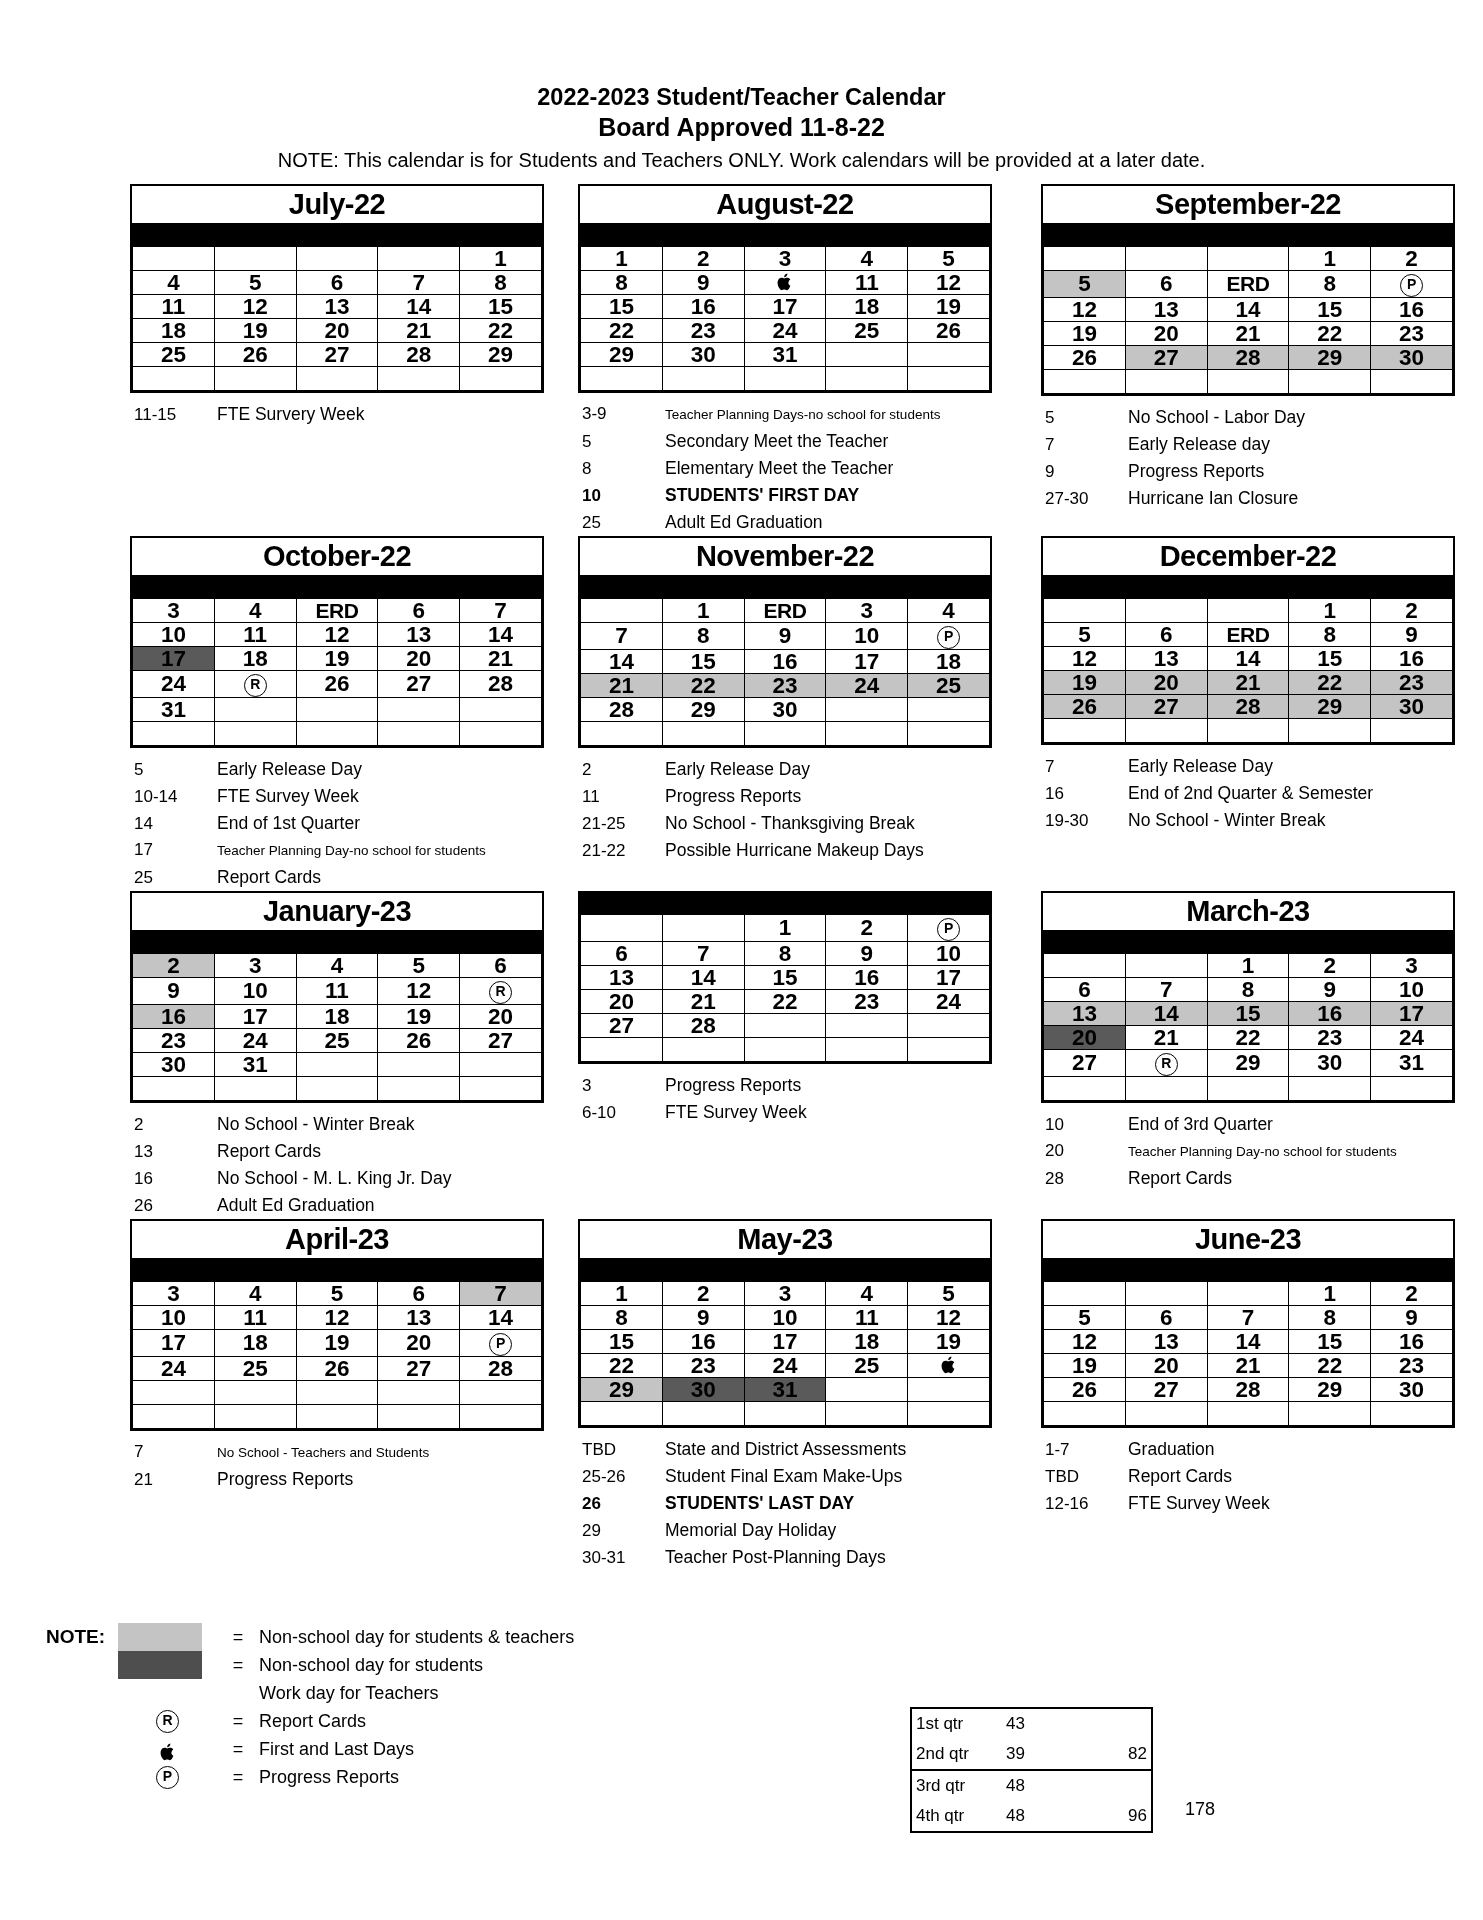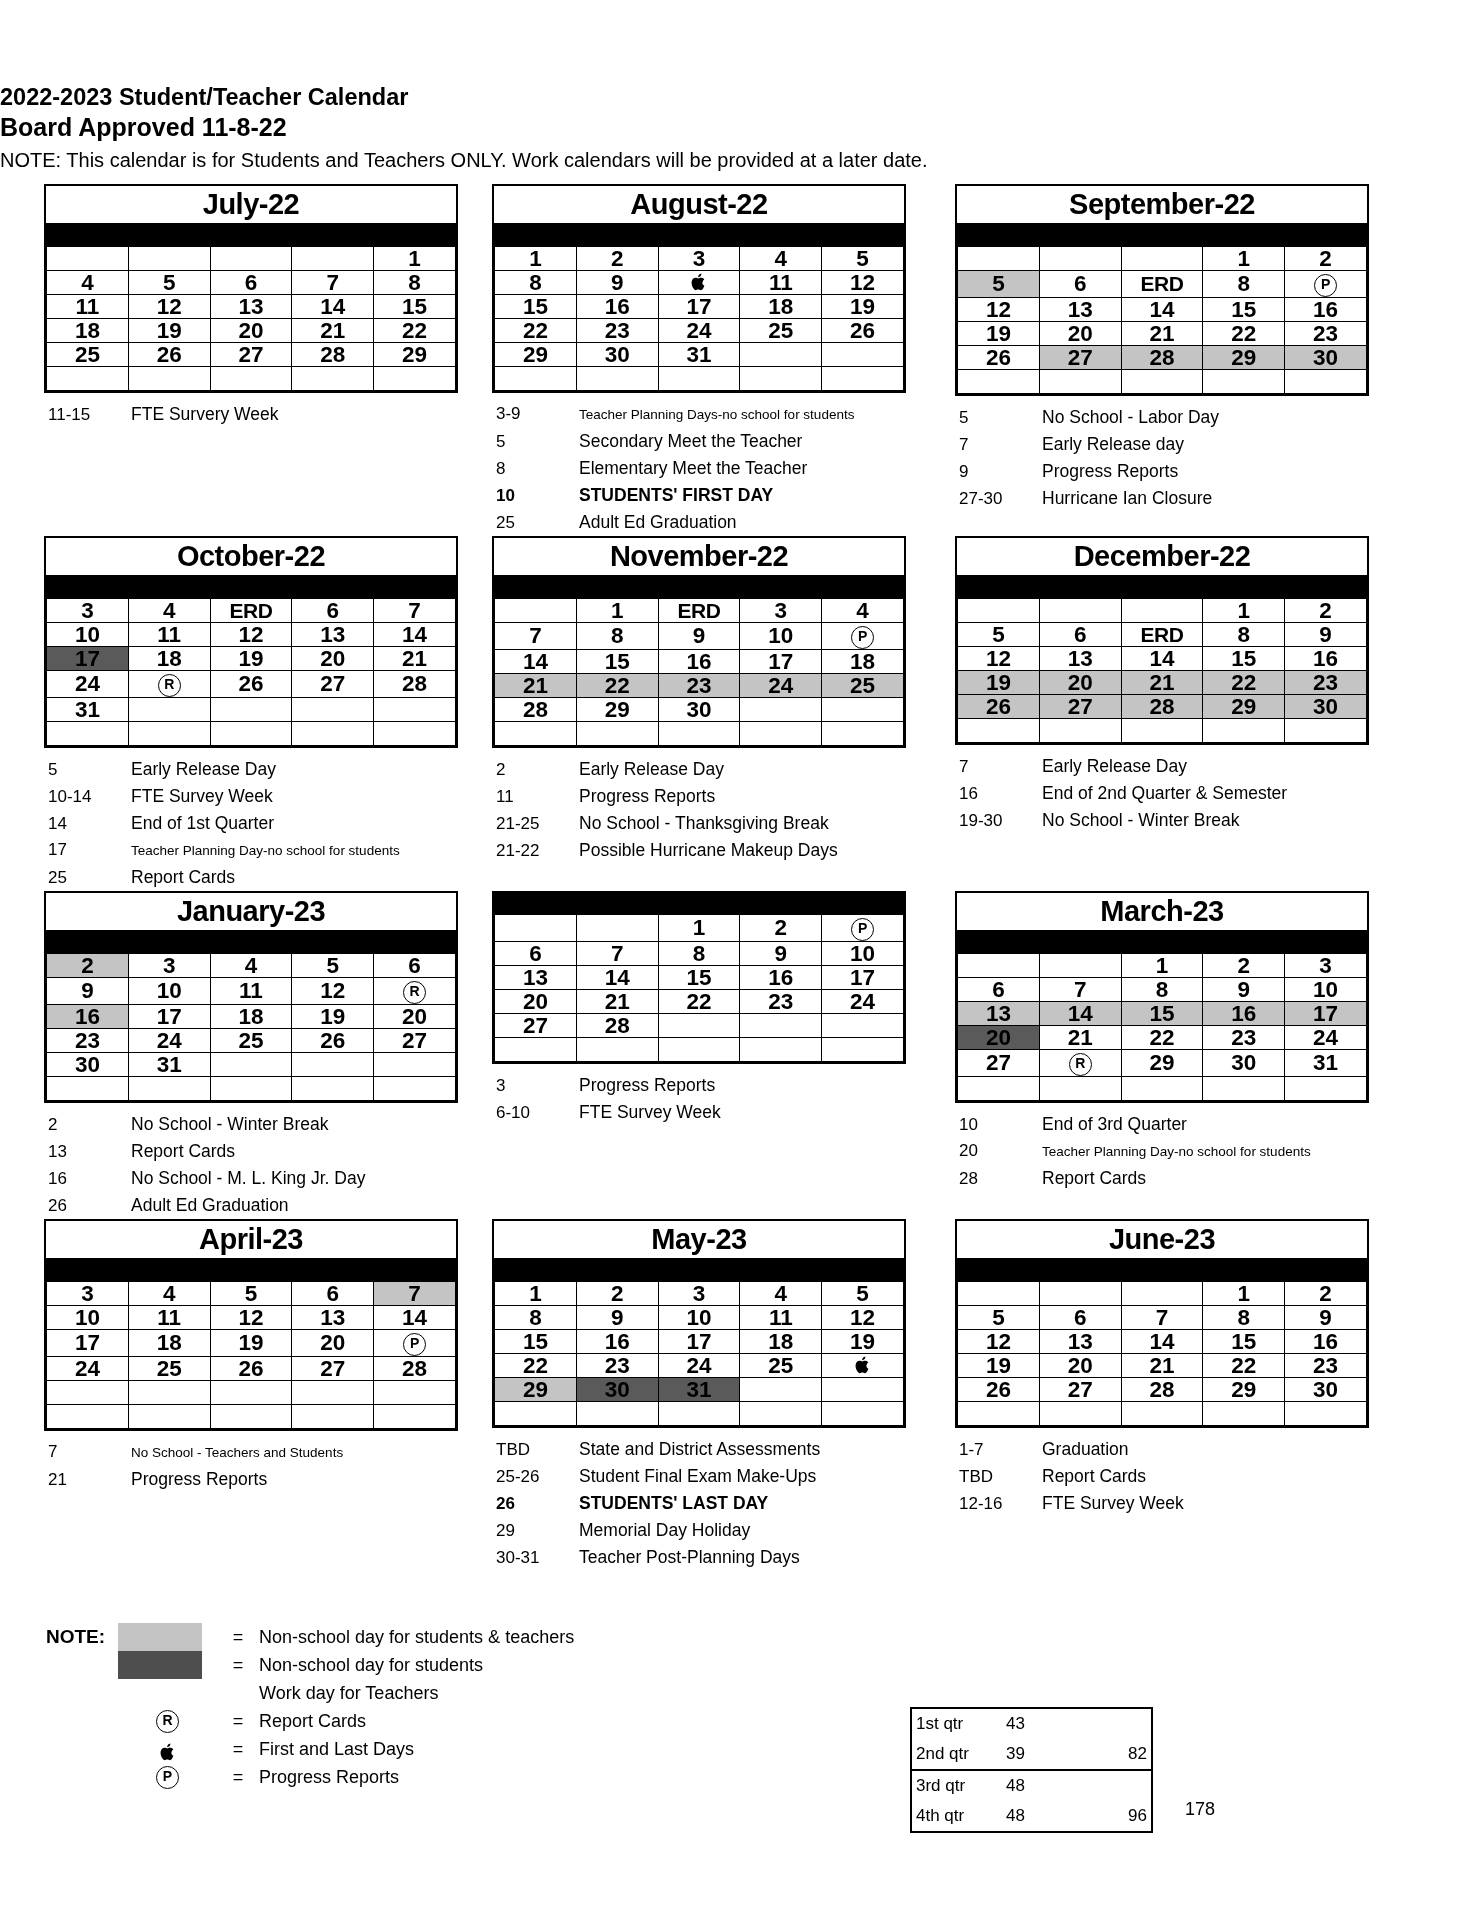--- a/index.html
+++ b/index.html
@@ -5,28 +5,28 @@
   html,body{margin:0;padding:0;background:#fff;}
   body{
     width:1483px;height:1920px;
     font-family:"Liberation Sans", sans-serif;
     color:#000;
     -webkit-font-smoothing:antialiased;
   }
   .page{position:relative;width:1483px;height:1920px;box-sizing:border-box;padding:0;}
 
   
-  .hdr{text-align:left;padding-top:82px;}
+  .hdr{text-align:center;padding-top:82px;}
   .hdr .t1{font-size:23.5px;font-weight:bold;letter-spacing:0px;line-height:30px;}
   .hdr .t2{font-size:25px;font-weight:bold;line-height:31px;}
   .hdr .t3{font-size:20px;font-weight:normal;line-height:30px;margin-top:2px;}
 
   
   .rows{margin-top:9px;}
-  .mrow{display:flex;justify-content:flex-start;padding-left:44px;}
+  .mrow{display:flex;justify-content:flex-end;padding-left:44px;}
   .mcell{width:442px;margin-right:0;}
   .mcell.c2{margin-left:6px;}
   .mcell.c3{margin-left:21px;}
 
   .mbox{width:414px;border:2.5px solid #000;box-sizing:border-box;}
   .mtitle{
     text-align:center;font-weight:bold;font-size:29px;line-height:34px;
     padding:1px 0 2px 0;border-bottom:2.5px solid #000;background:#fff;
     letter-spacing:-0.5px;
   }

